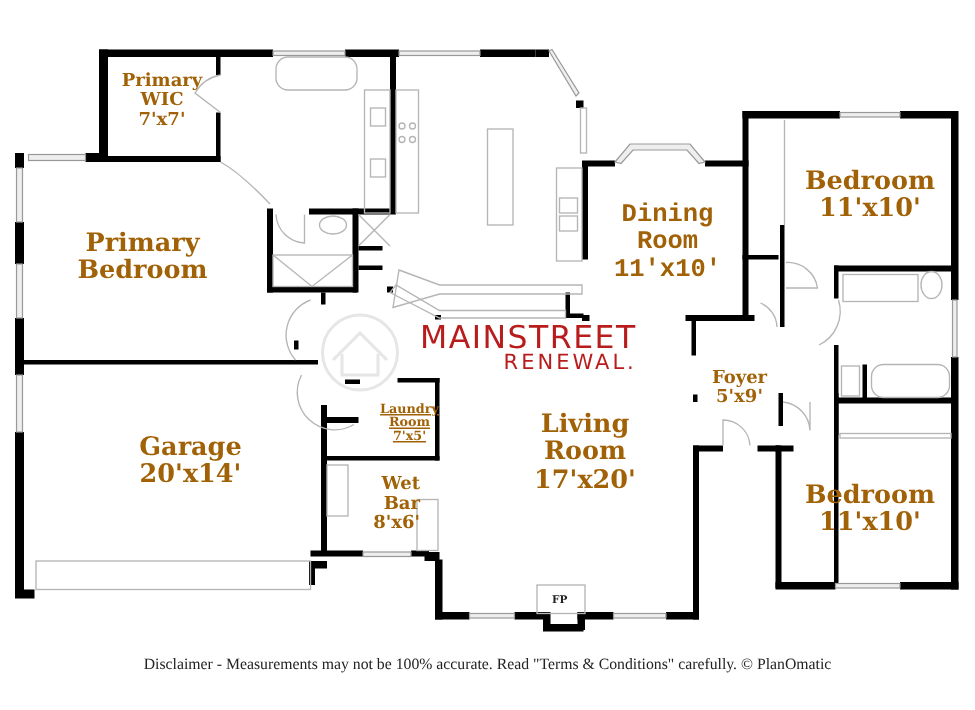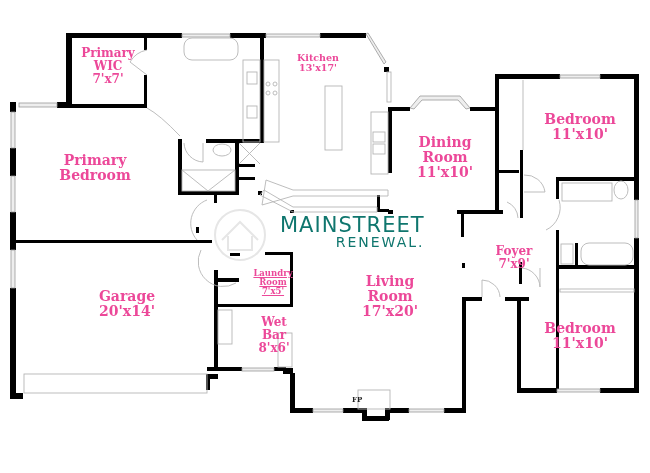--- a/index.html
+++ b/index.html
@@ -1,23 +1,23 @@
 <!DOCTYPE html>
 <html><head>
 <meta charset="utf-8">
 <style>
   html, body { margin: 0; padding: 0; background: #ffffff; }
   #root { position: relative; width: 650px; height: 473px; overflow: hidden; background: #fff; }
   svg { position: absolute; left: 0; top: 0; }
-  .lbl { position: absolute; font-family: "DejaVu Serif", "Liberation Serif", serif; font-weight: bold; color: #ec4899; text-align: center; line-height: 1.08; white-space: nowrap; }
+  .lbl { position: absolute; font-family: "DejaVu Serif", "Liberation Serif", serif; font-weight: bold; color: #a16207; text-align: center; line-height: 1.08; white-space: nowrap; }
   .lbl span { display: block; }
-  .l-lg { font-size: 14px; }
+  .l-lg { font-size: 17px; }
   .l-md { font-size: 12px; }
   .l-sm { font-size: 8.5px; text-decoration: underline; }
-  .wm { position: absolute; font-family: "DejaVu Sans", "Liberation Sans", sans-serif; color: #0f766e; }
+  .wm { position: absolute; font-family: "DejaVu Sans", "Liberation Sans", sans-serif; color: #b91c1c; }
   .disclaimer { position: absolute; left: 0; width: 650px; top: 438px; text-align: center; font-family: "Liberation Serif", "DejaVu Serif", serif; font-size: 10.5px; color: #222; }
   .fp { position: absolute; font-family: "DejaVu Serif", serif; font-size: 7px; font-weight: bold; color: #222; }
 </style>
 </head>
 <body>
 
 <div id="root">
   <svg width="650" height="473" viewBox="0 0 650 473">
     <g fill="#000">
 
@@ -192,60 +192,57 @@
   <div class="wm" style="left:280px;top:213px;">
     <div style="font-size:21px;letter-spacing:1px;">MAINSTREET</div>
     <div style="font-size:14px;letter-spacing:2px;margin-top:-3px;text-align:right;">RENEWAL.</div>
   </div>
 
   <div class="lbl l-md" style="left:73px;top:47px;width:70px;">
     <span>Primary</span>
     <span>WIC</span>
     <span>7'x7'</span>
   </div>
-  <div class="lbl" style="left:283px;top:53px;width:70px;font-size:9.5px;">
-    <span>Kitchen</span>
-    <span>13'x17'</span>
-  </div>
   <div class="lbl l-lg" style="left:50px;top:153px;width:90px;">
     <span>Primary</span>
     <span>Bedroom</span>
   </div>
-  <div class="lbl l-lg" style="left:405px;top:135px;width:80px;">
+  <div class="lbl l-lg" style="left:405px;top:135px;width:80px;font-family:Liberation Mono, monospace;">
     <span>Dining</span>
     <span>Room</span>
     <span>11'x10'</span>
   </div>
   <div class="lbl l-lg" style="left:535px;top:112px;width:90px;">
     <span>Bedroom</span>
     <span>11'x10'</span>
   </div>
-  <div class="lbl l-md" style="left:486px;top:245px;width:56px;">
+  <div class="lbl l-md" style="left:465px;top:245px;width:56px;">
     <span>Foyer</span>
-    <span>7'x9'</span>
+    <span>5'x9'</span>
   </div>
   <div class="lbl l-sm" style="left:248px;top:269px;width:50px;">
     <span>Laundry</span>
     <span>Room</span>
     <span>7'x5'</span>
   </div>
   <div class="lbl l-lg" style="left:82px;top:289px;width:90px;">
     <span>Garage</span>
     <span>20'x14'</span>
   </div>
   <div class="lbl l-lg" style="left:350px;top:274px;width:80px;">
     <span>Living</span>
     <span>Room</span>
     <span>17'x20'</span>
   </div>
-  <div class="lbl l-md" style="left:252px;top:316px;width:44px;">
+  <div class="lbl l-md" style="left:236px;top:316px;width:44px;text-align:right;">
     <span>Wet</span>
     <span>Bar</span>
     <span>8'x6'</span>
   </div>
   <div class="lbl l-lg" style="left:535px;top:321px;width:90px;">
     <span>Bedroom</span>
     <span>11'x10'</span>
   </div>
 
-  <div class="fp" style="left:352px;top:395px;">FP</div>
-
+  <div class="fp" style="left:368px;top:395px;">FP</div>
+
+  <div class="disclaimer">Disclaimer - Measurements may not be 100% accurate. Read "Terms &amp; Conditions" carefully. © PlanOmatic</div>
 </div>
 
 </body></html>

